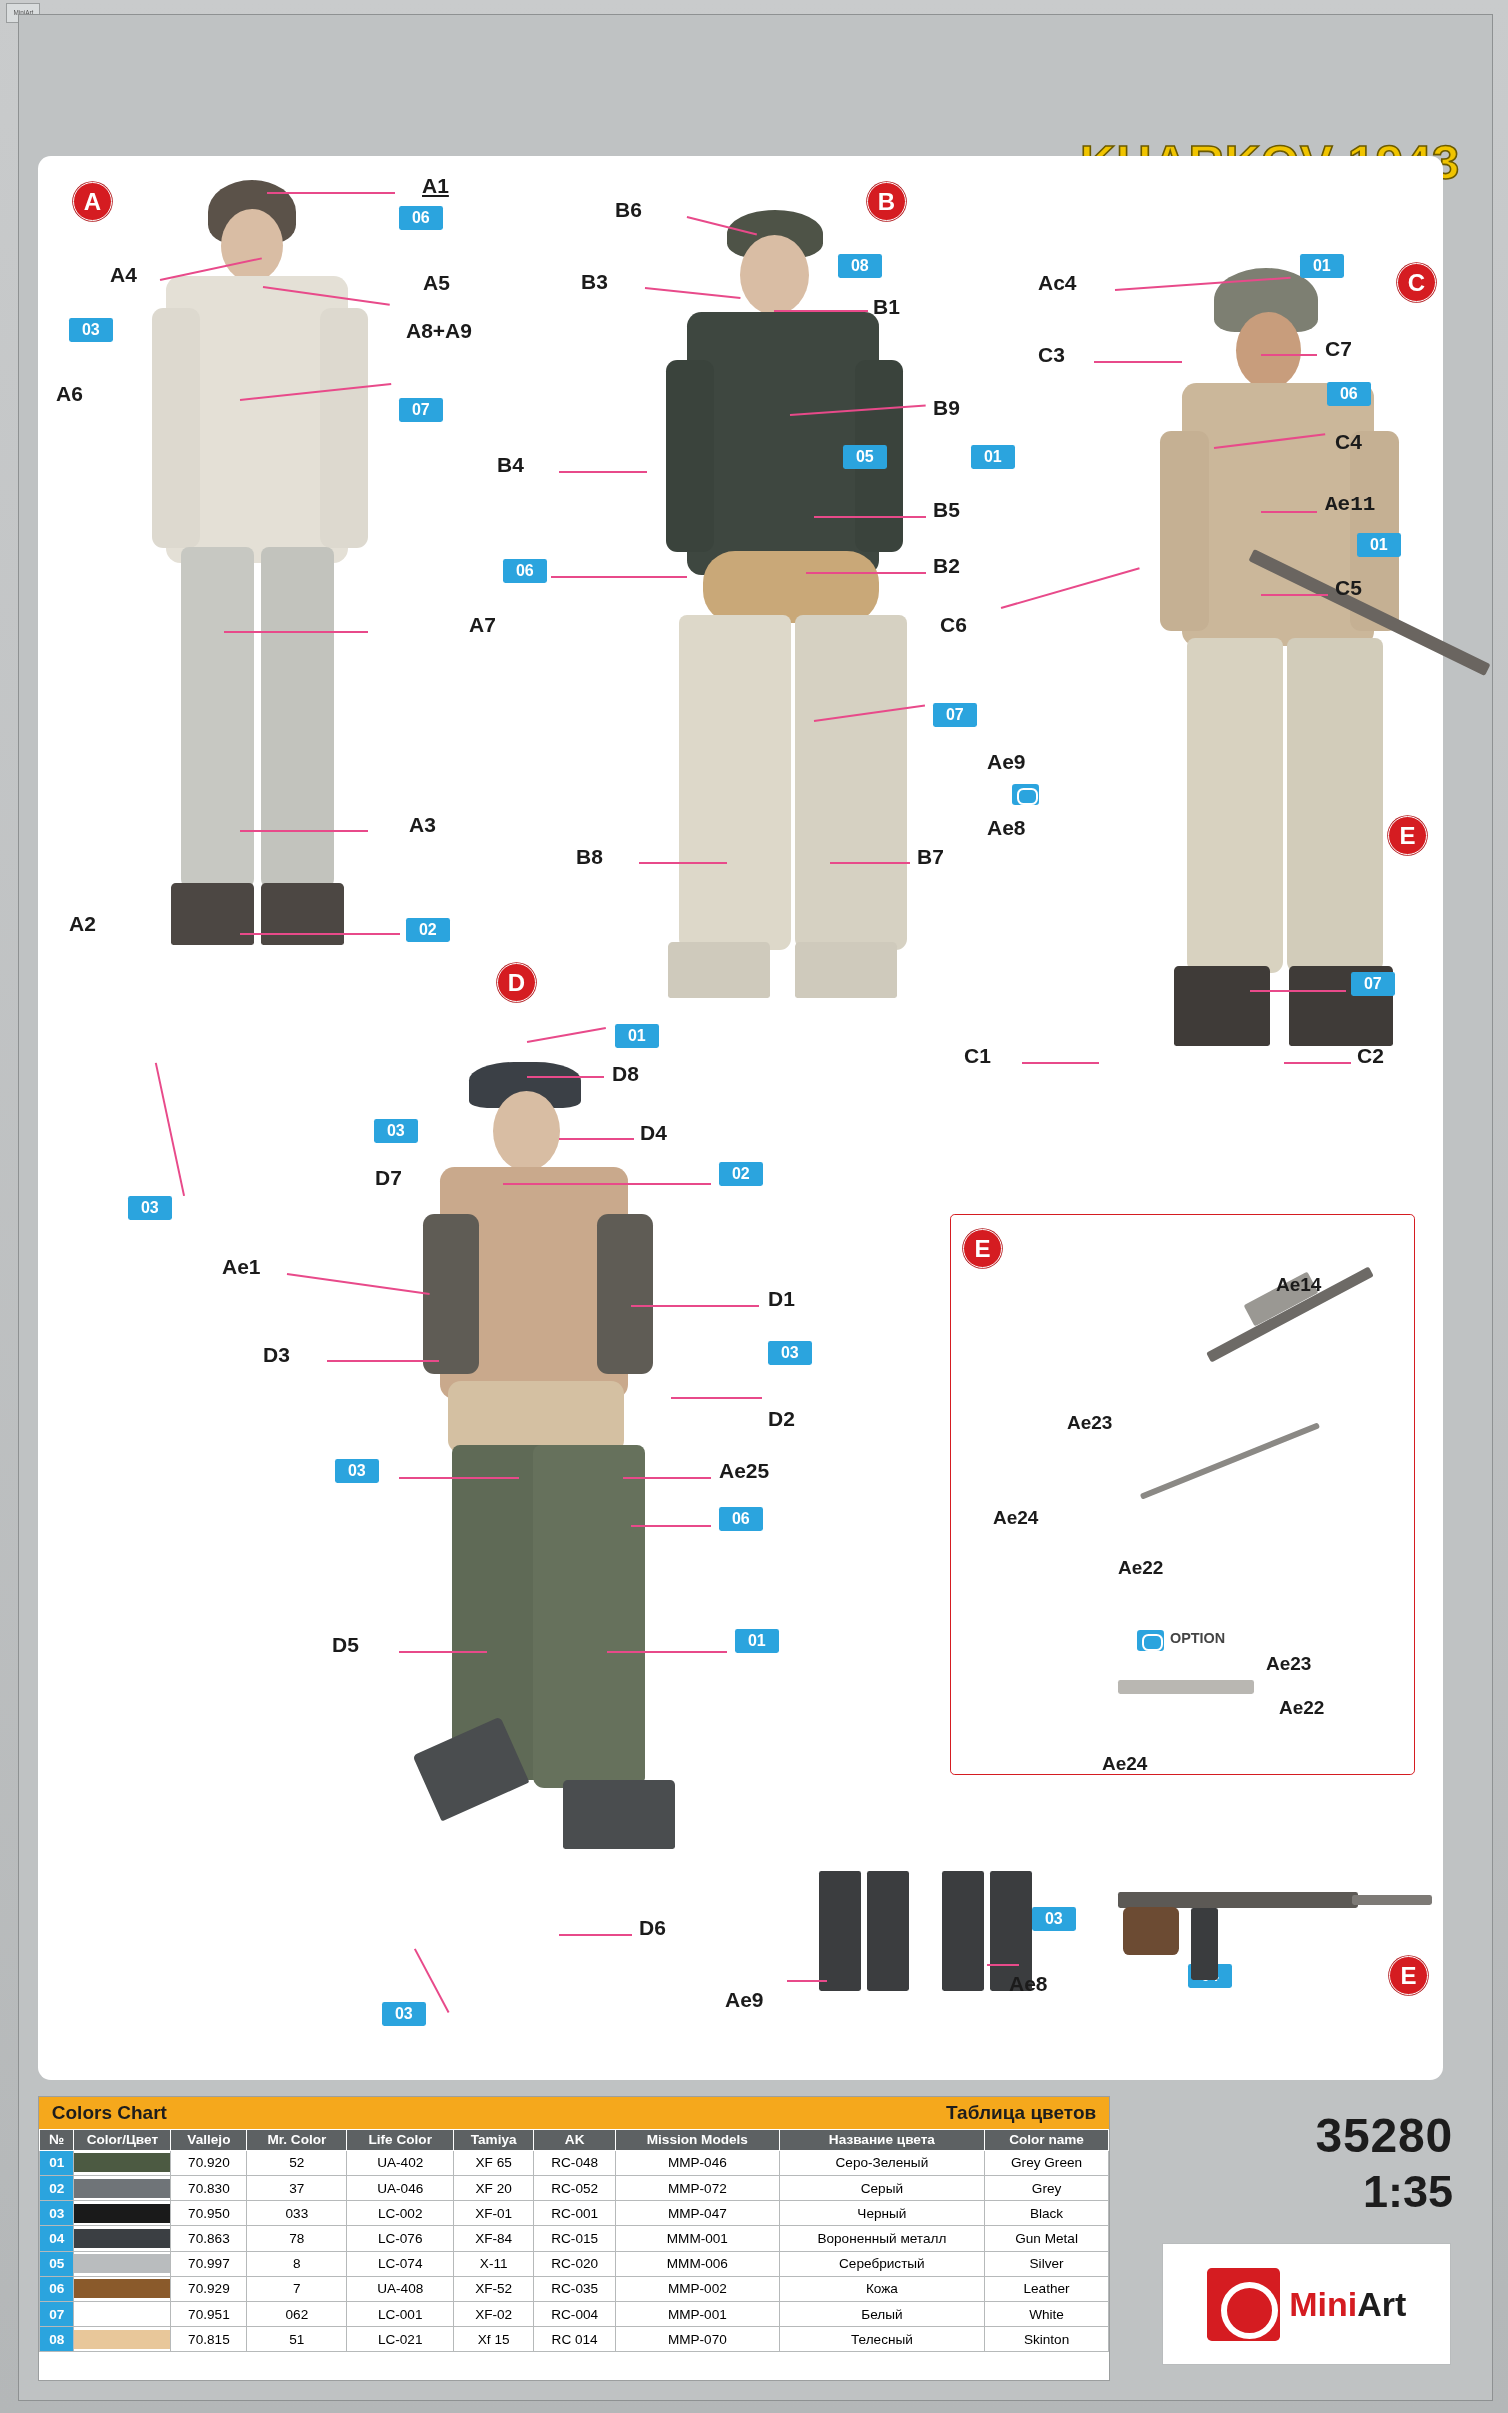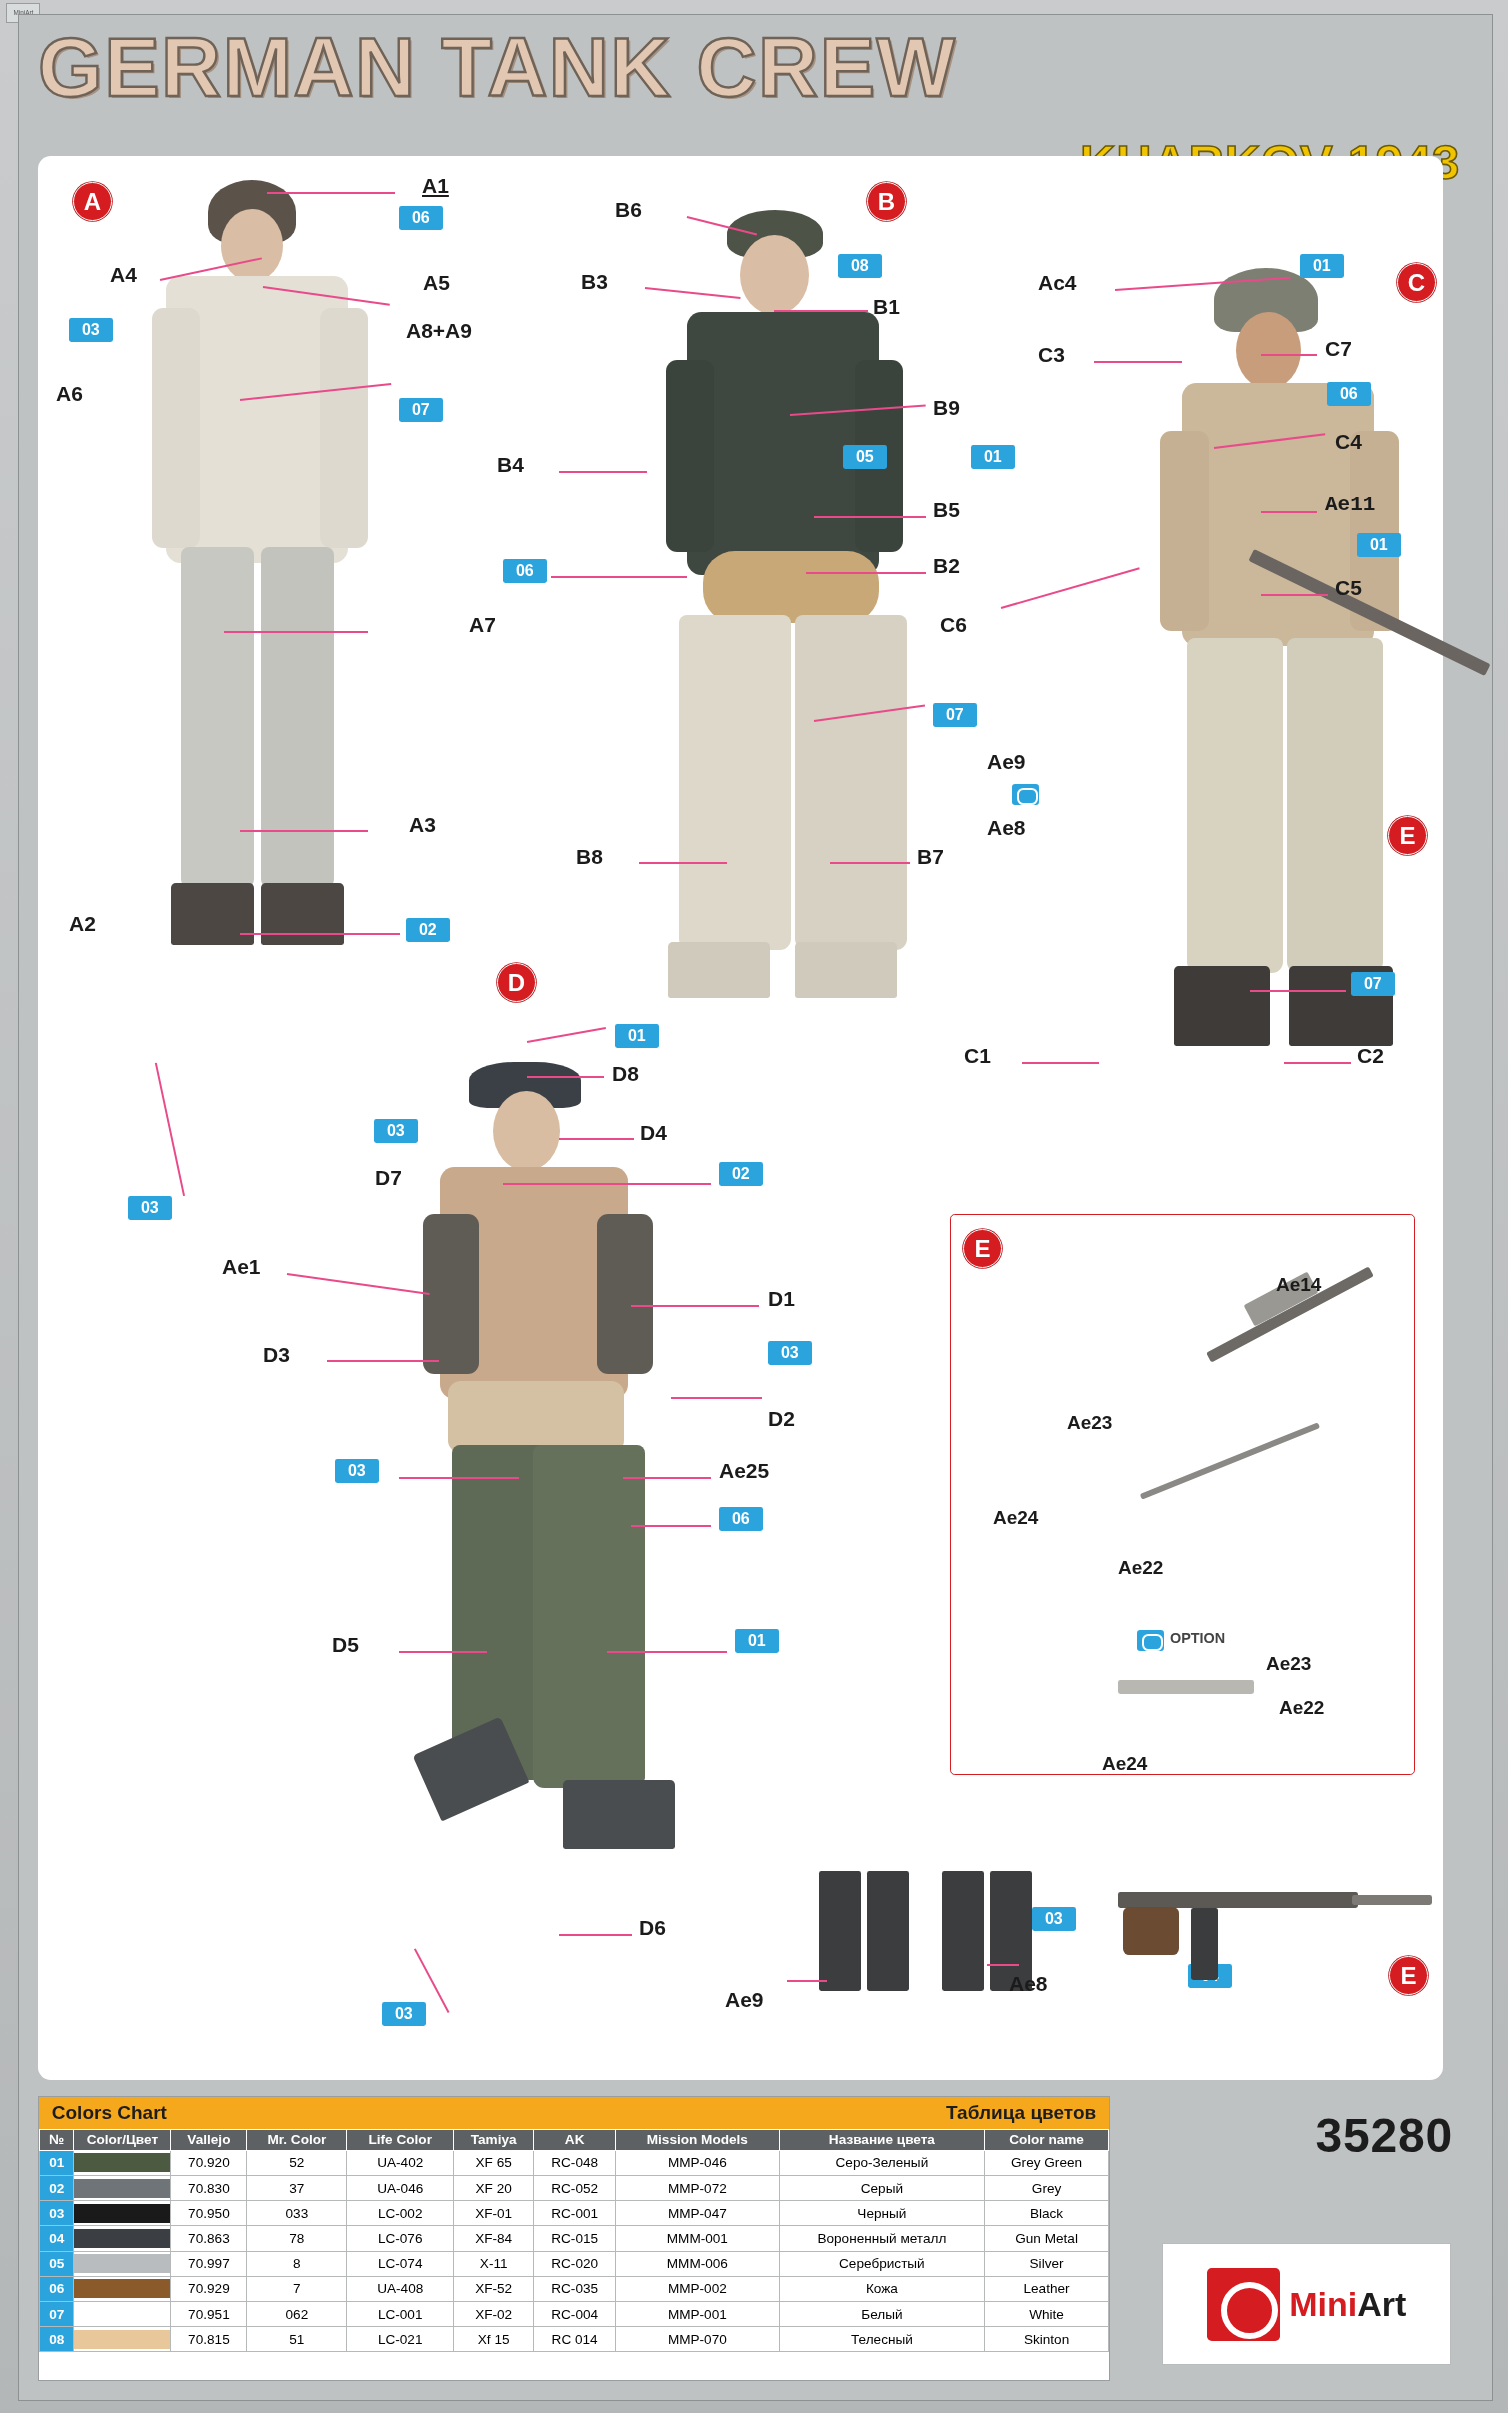--- a/index.html
+++ b/index.html
@@ -142,23 +142,20 @@
   .gun{position:absolute;background:#6d6a66;border-radius:2.4px;}
   .mag{position:absolute;background:#3b3d3f;border-radius:2.4px;}
 </style>
 </head>
 <body>
 
 <div id="sheet">
   <div id="stamp">MiniArt</div>
   <div id="inner"></div>
 
-  <div id="title">
-    <div class="main">GERMAN TANK CREW</div>
-  </div>
   <div id="subtitle">KHARKOV 1943</div>
 
   <div id="panelB"></div>
 
   <div class="badge-letter" style="left:73px;top:182px;">A</div>
 
   <div class="fig" style="left:120px;top:172px;width:287px;height:966px;">
     <div class="cap" style="left:88px;top:8px;width:88px;height:64px;background:#5b5249;"></div>
     <div class="head" style="left:101px;top:37px;width:62px;height:73px;background:#d9bda4;"></div>
     <div class="torso" style="left:46px;top:104px;width:182px;height:287px;background:#e4e0d6;"></div>
@@ -531,20 +528,21 @@
             <td>MMP-070</td>
             <td>Телесный</td>
             <td>Skinton</td>
           </tr>
         </tbody>
     </table>
   </div>
 
   <div id="codeBlock">
     <div class="code">35280</div>
+    <div class="scale">1:35</div>
   </div>
 
   <div id="logo">
     <div class="mark"></div>
     <div class="name"><span class="mi">Mini</span><span>Art</span></div>
   </div>
 </div>
 
 
 </body></html>

